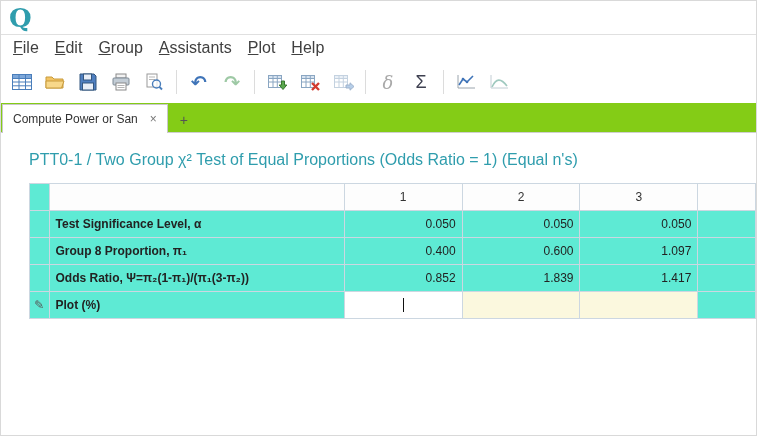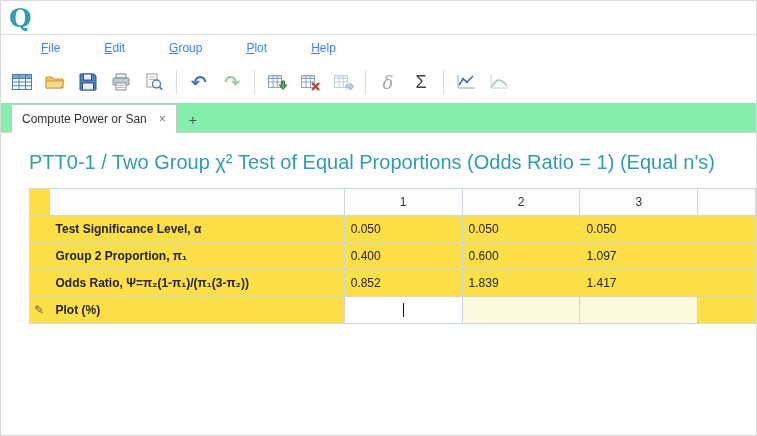--- a/index.html
+++ b/index.html
@@ -12,68 +12,69 @@
     width:757px; height:436px; background:#fff;
     border:1px solid #d9d9d9; overflow:hidden; position:relative;
   }
   
   .titlebar { height:34px; display:flex; align-items:center; padding-left:8px;
     border-bottom:1px solid #e0e0e0; }
   .logo { color:#2f9dad; font-size:26px; font-weight:bold; line-height:1;
     font-family:"DejaVu Serif",serif; }
   
   .menubar { height:26px; display:flex; align-items:center; padding-left:4px; }
-  .menu-item { display:inline-block; font-size:12px; color:#3b82f6; padding:3px 8px; cursor:default;margin-left:28px; }
+  .menu-item { display:inline-block; font-size:16px; color:#404040; padding:3px 8px; cursor:default; }
   .menu-item::first-letter { text-decoration:underline; }
   
   .toolbar { height:42px; display:flex; align-items:center; padding-left:6px; gap:3px; }
   .tbtn { width:30px; height:30px; display:flex; align-items:center; justify-content:center;
     border-radius:3px; cursor:default; }
   .sep { width:1px; height:24px; background:#dcdcdc; margin:0 4px; }
   .glyph { font-size:19px; line-height:1; }
   .undo-g { color:#3f74b8; font-weight:bold; }
   .redo-g { color:#9ec9a5; font-weight:bold; }
   .delta-g { color:#a9a9a9; font-style:italic; font-size:18px; font-family:"DejaVu Serif",serif; }
   .sigma-g { color:#3e4050; font-size:18px; }
   
-  .tabbar { height:30px; display:flex; align-items:flex-end; padding-left:10px;
-    border-bottom:1px solid #cfcfcf; background:#86efac; }
+  .tabbar { height:30px; display:flex; align-items:flex-end; padding-left:1px;
+    border-bottom:1px solid #cfcfcf; background:#84cc16; }
   .tab { height:29px; background:#fff; border:1px solid #c9c9c9; border-bottom:none;
     display:flex; align-items:center; padding:0 10px; font-size:12px; color:#333;
     gap:12px; position:relative; top:1px; cursor:default; }
   .tab-close { color:#777; font-size:12px; cursor:default; }
   .newtab { width:26px; height:24px; display:flex; align-items:center; justify-content:center;
     color:#555; font-size:14px; margin-left:3px; cursor:default; }
   
   .content { padding:18px 0 0 28px; background:#fff; height:304px; }
-  .page-title { color:#2f9dad; font-size:20px; margin-bottom:14px; white-space:nowrap; }
+  .page-title { color:#2f9dad; font-size:16px; margin-bottom:14px; white-space:nowrap; }
   table.grid { border-collapse:collapse; table-layout:fixed; }
   .grid th, .grid td { border:1px solid #ccd7e1; height:27px; font-size:12px;
-    padding:0 6px; overflow:hidden; white-space:nowrap; background:#fde047; }
+    padding:0 6px; overflow:hidden; white-space:nowrap; background:#5eead4; }
   .grid .chead { text-align:center; font-weight:normal; color:#333; background:#fdfdfd; }
   .grid .gut { padding:0; text-align:center; color:#555; font-size:12px; }
   .grid .lbl { text-align:left; font-weight:bold; color:#222; }
-  .grid .val { text-align:left; color:#222;margin-left:32px; }
+  .grid .val { text-align:right; color:#222;margin-left:32px; }
   .grid .edit { background:#fbf8de; }
   .grid .focuscell { background:#fff; text-align:center; }
   .caret { display:inline-block; width:1px; height:14px; background:#111; vertical-align:middle; }
 </style>
 </head>
 <body>
 
 <div class="window">
 
   <div class="titlebar">
     <span class="logo">Q</span>
   </div>
 
   <div class="menubar">
     <span class="menu-item">File</span>
     <span class="menu-item">Edit</span>
     <span class="menu-item">Group</span>
+    <span class="menu-item">Assistants</span>
     <span class="menu-item">Plot</span>
     <span class="menu-item">Help</span>
   </div>
 
   <div class="toolbar">
     <span class="tbtn">
       <svg width="20" height="18" viewBox="0 0 20 18">
         <rect x="0.5" y="1.5" width="19" height="15" fill="#fff" stroke="#4a7ebb"></rect>
         <rect x="0.5" y="1.5" width="19" height="4" fill="#7da7d9" stroke="#4a7ebb"></rect>
         <line x1="7" y1="1.5" x2="7" y2="16.5" stroke="#4a7ebb"></line>
@@ -209,21 +210,21 @@
       <tr>
         <td class="gut"></td>
         <td class="lbl">Test Significance Level, α</td>
         <td class="val">0.050</td>
         <td class="val">0.050</td>
         <td class="val">0.050</td>
         <td class="val"></td>
       </tr>
       <tr>
         <td class="gut"></td>
-        <td class="lbl">Group 2 Proportion, π₁</td>
+        <td class="lbl">Group 8 Proportion, π₁</td>
         <td class="val">0.400</td>
         <td class="val">0.600</td>
         <td class="val">1.097</td>
         <td class="val"></td>
       </tr>
       <tr>
         <td class="gut"></td>
         <td class="lbl">Odds Ratio, Ψ=π₂(1-π₁)/(π₁(3-π₂))</td>
         <td class="val">0.852</td>
         <td class="val">1.839</td>

